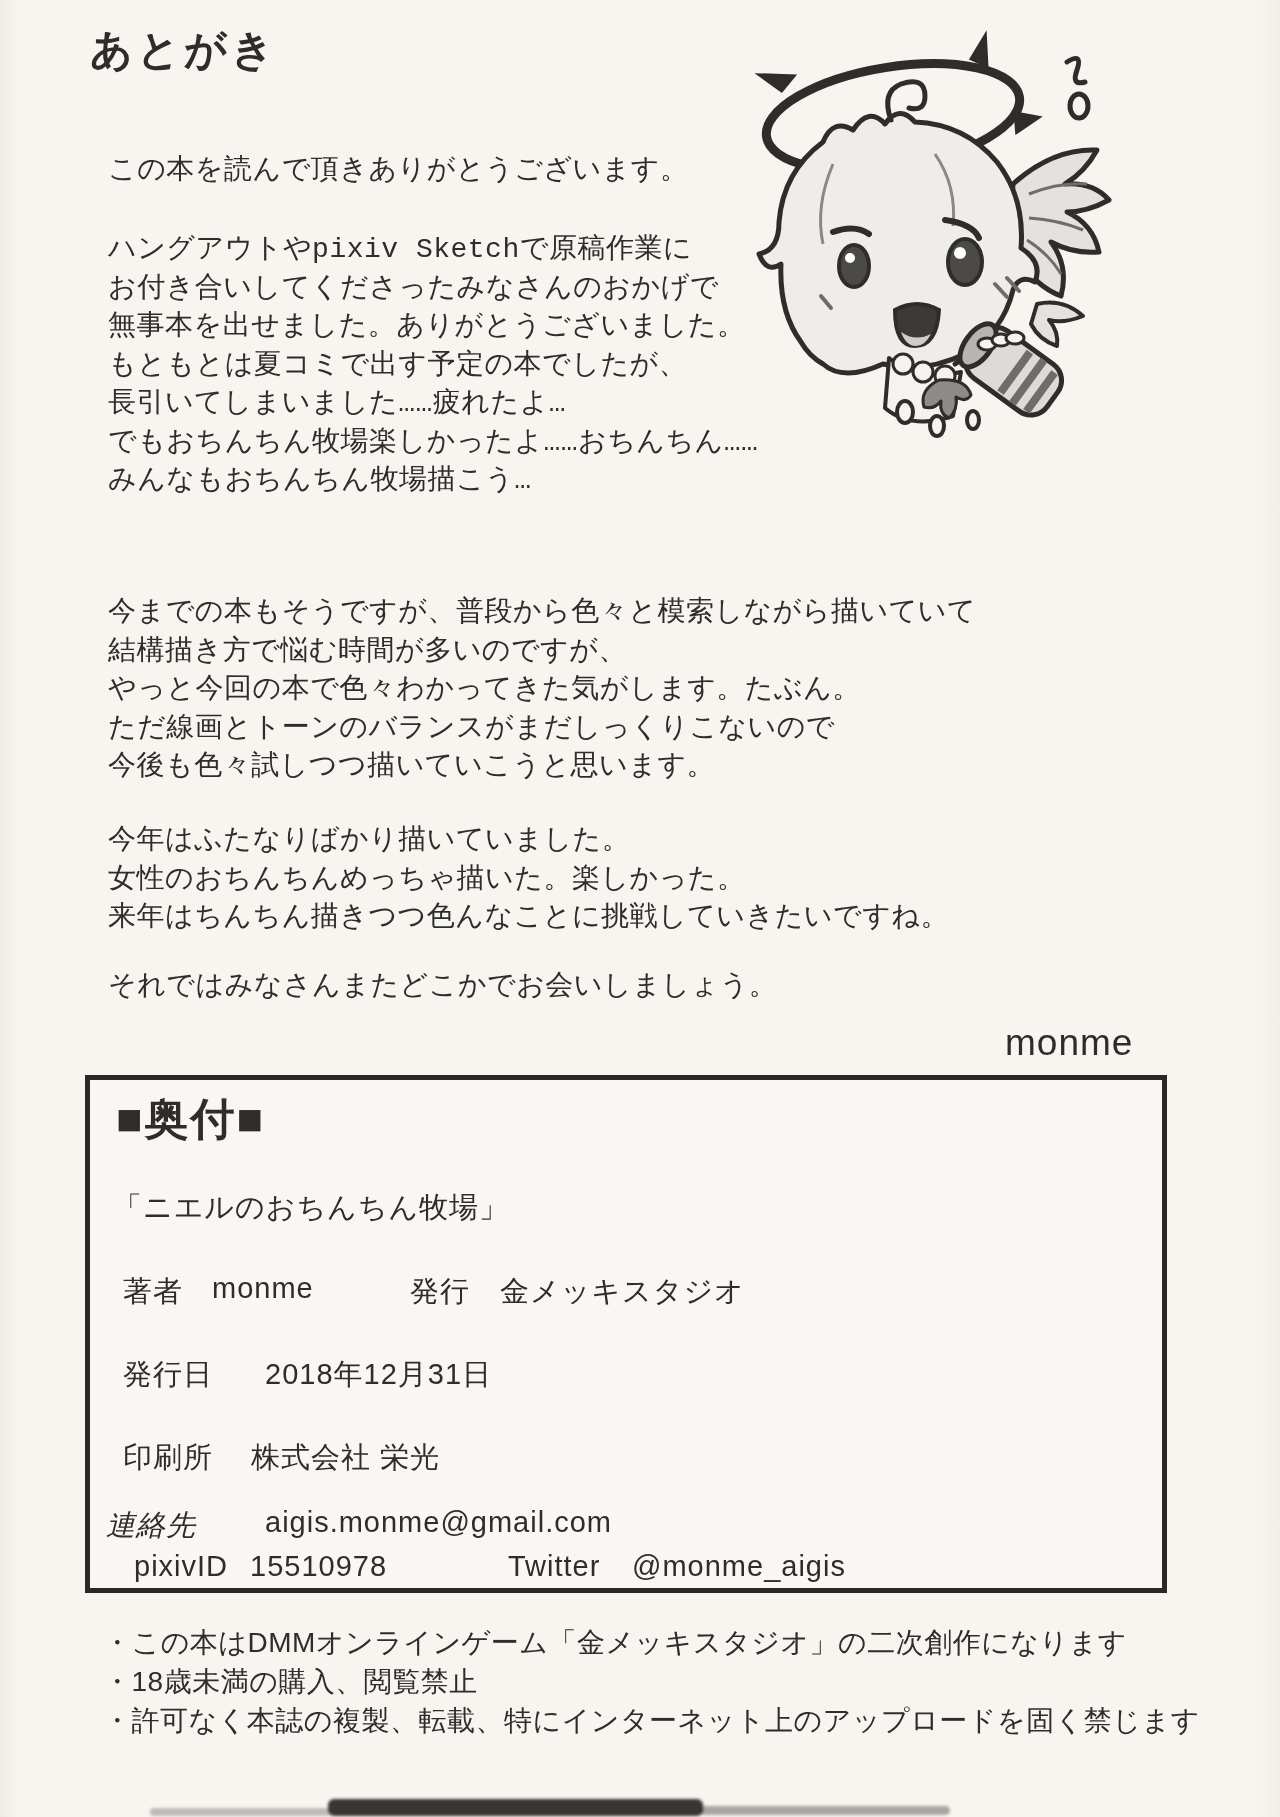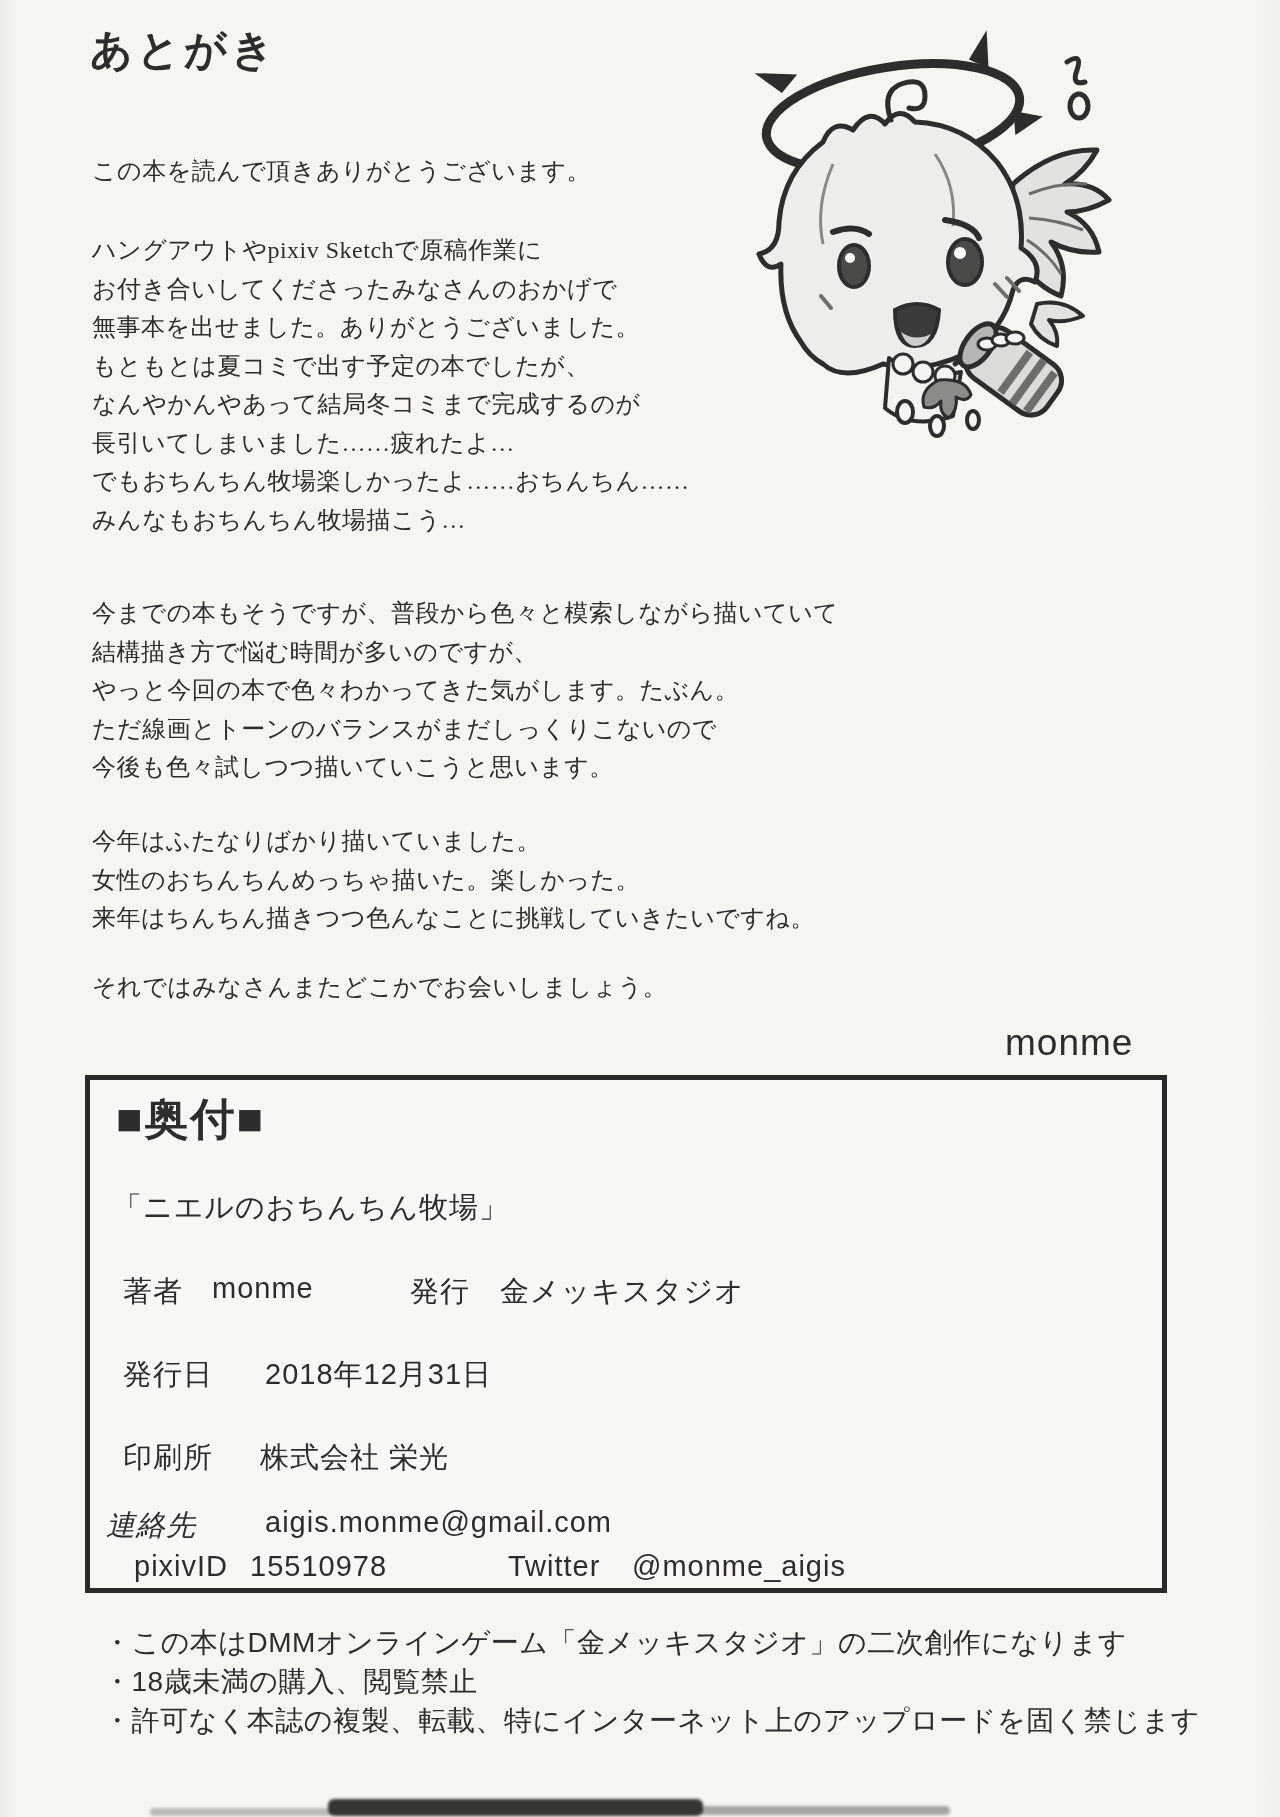--- a/index.html
+++ b/index.html
@@ -14,23 +14,24 @@
   }
   .serif{font-family:"Liberation Serif","DejaVu Serif",serif;}
   .sans{font-family:"Liberation Sans","DejaVu Sans",sans-serif;}
 
   .page-title{
     position:absolute;left:90px;top:22px;
     font-size:42px;font-weight:bold;letter-spacing:4px;
     font-family:"Liberation Sans","DejaVu Sans",sans-serif;
   }
   .para{
-    position:absolute;left:92px;
-    font-size:24px;line-height:38.5px;letter-spacing:0.5px;
+    position:absolute;left:108px;
+    font-size:28px;line-height:38.5px;letter-spacing:0.5px;
     white-space:nowrap;
+    font-family:Liberation Mono, monospace;
   }
   .p1{top:152px;}
   .p2{top:231px;}
   .p3{top:594px;}
   .p4{top:822px;}
   .p5{top:968px;}
   .signature{
     position:absolute;left:1005px;top:1022px;
     font-size:37px;letter-spacing:1px;
     font-family:"Liberation Sans","DejaVu Sans",sans-serif;
@@ -72,21 +73,20 @@
 
   <div class="para serif p1">
     <div>この本を読んで頂きありがとうございます。</div>
   </div>
 
   <div class="para serif p2">
     <div>ハングアウトやpixiv Sketchで原稿作業に</div>
     <div>お付き合いしてくださったみなさんのおかげで</div>
     <div>無事本を出せました。ありがとうございました。</div>
     <div>もともとは夏コミで出す予定の本でしたが、</div>
-    <div>なんやかんやあって結局冬コミまで完成するのが</div>
     <div>長引いてしまいました……疲れたよ…</div>
     <div>でもおちんちん牧場楽しかったよ……おちんちん……</div>
     <div>みんなもおちんちん牧場描こう…</div>
   </div>
 
   <div class="para serif p3">
     <div>今までの本もそうですが、普段から色々と模索しながら描いていて</div>
     <div>結構描き方で悩む時間が多いのですが、</div>
     <div>やっと今回の本で色々わかってきた気がします。たぶん。</div>
     <div>ただ線画とトーンのバランスがまだしっくりこないので</div>
@@ -176,21 +176,21 @@
       <span style="left:410px;">金メッキスタジオ</span>
     </div>
 
     <div class="crow" style="top:275px;">
       <span style="left:33px;">発行日</span>
       <span style="left:175px;">2018年12月31日</span>
     </div>
 
     <div class="crow" style="top:358px;">
       <span style="left:33px;">印刷所</span>
-      <span style="left:170px;">株式会社 栄光</span>
+      <span style="left:161px;">株式会社 栄光</span>
     </div>
 
     <div class="crow" style="top:426px;">
       <span style="left:16px;font-style:italic;">連絡先</span>
       <span style="left:175px;">aigis.monme@gmail.com</span>
     </div>
 
     <div class="crow" style="top:470px;">
       <span style="left:28px;margin-left:16px;">pixivID</span>
       <span style="left:160px;">15510978</span>

